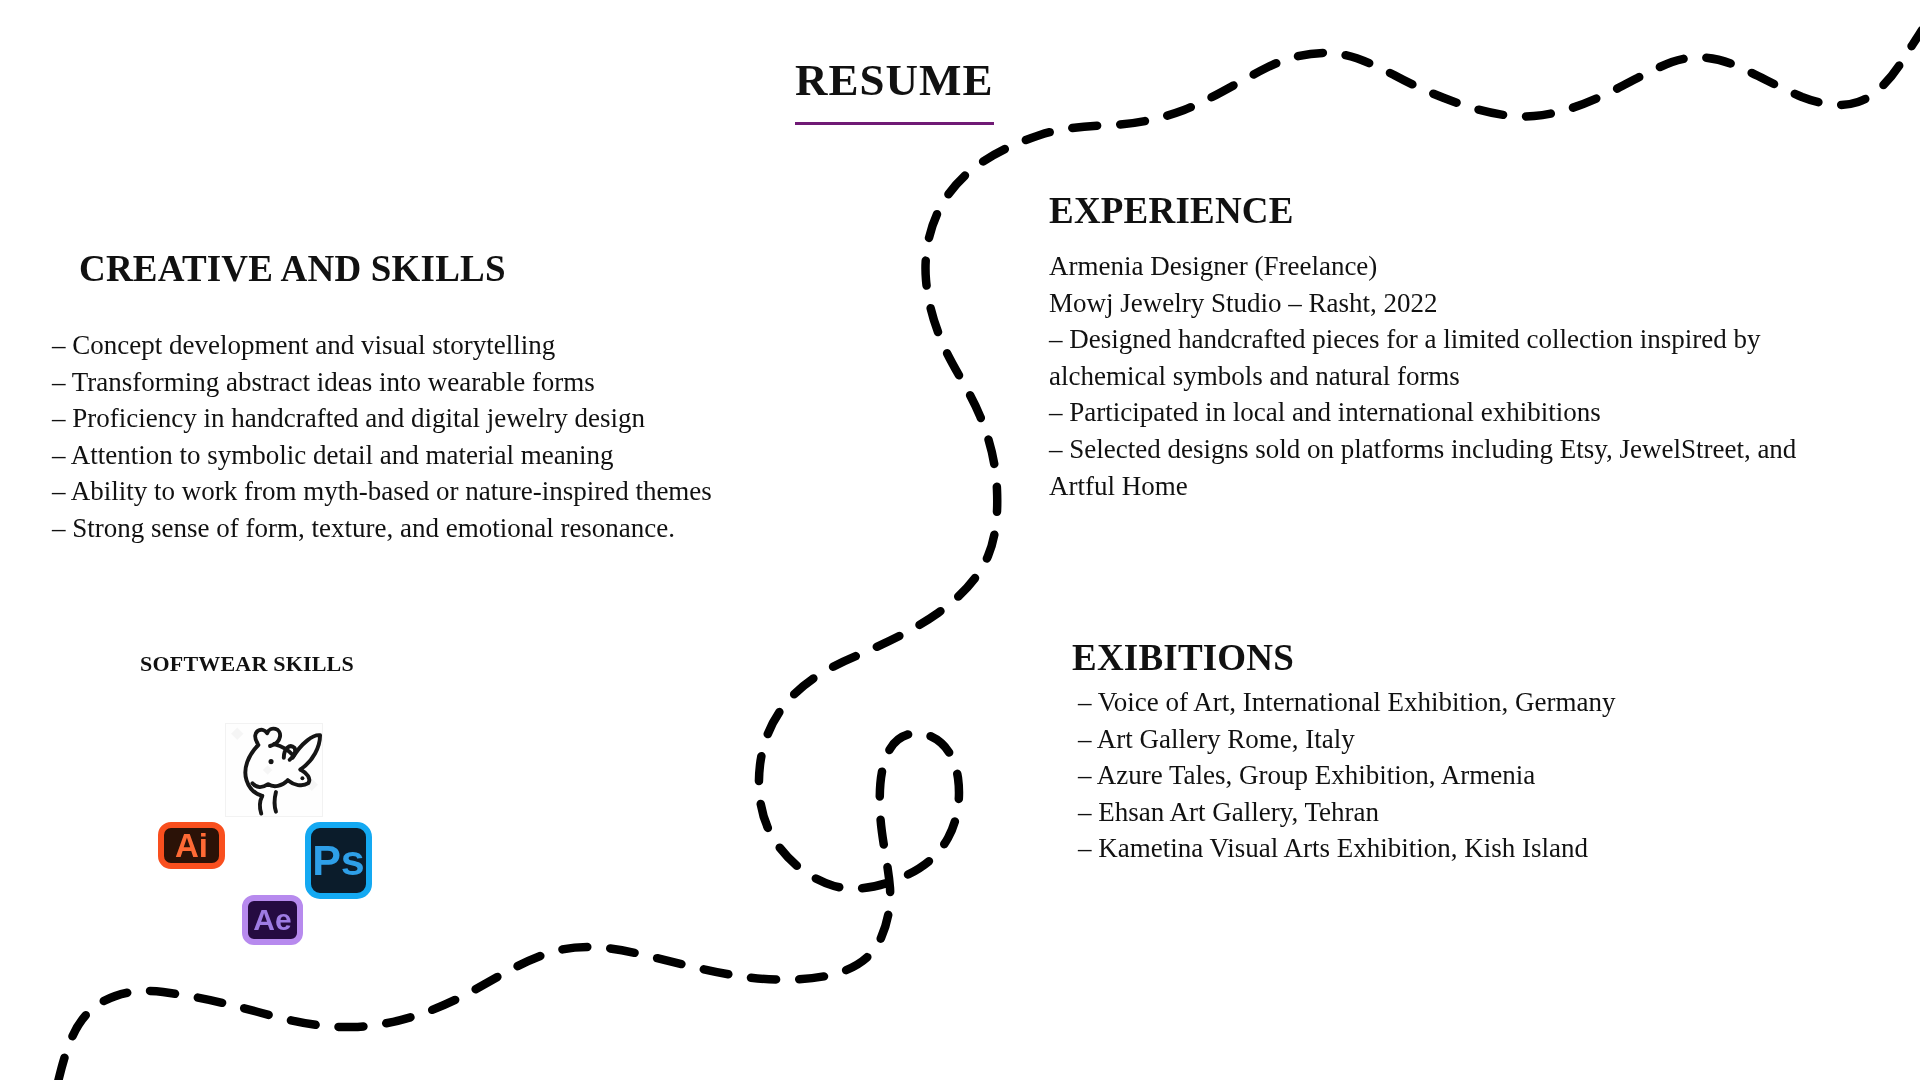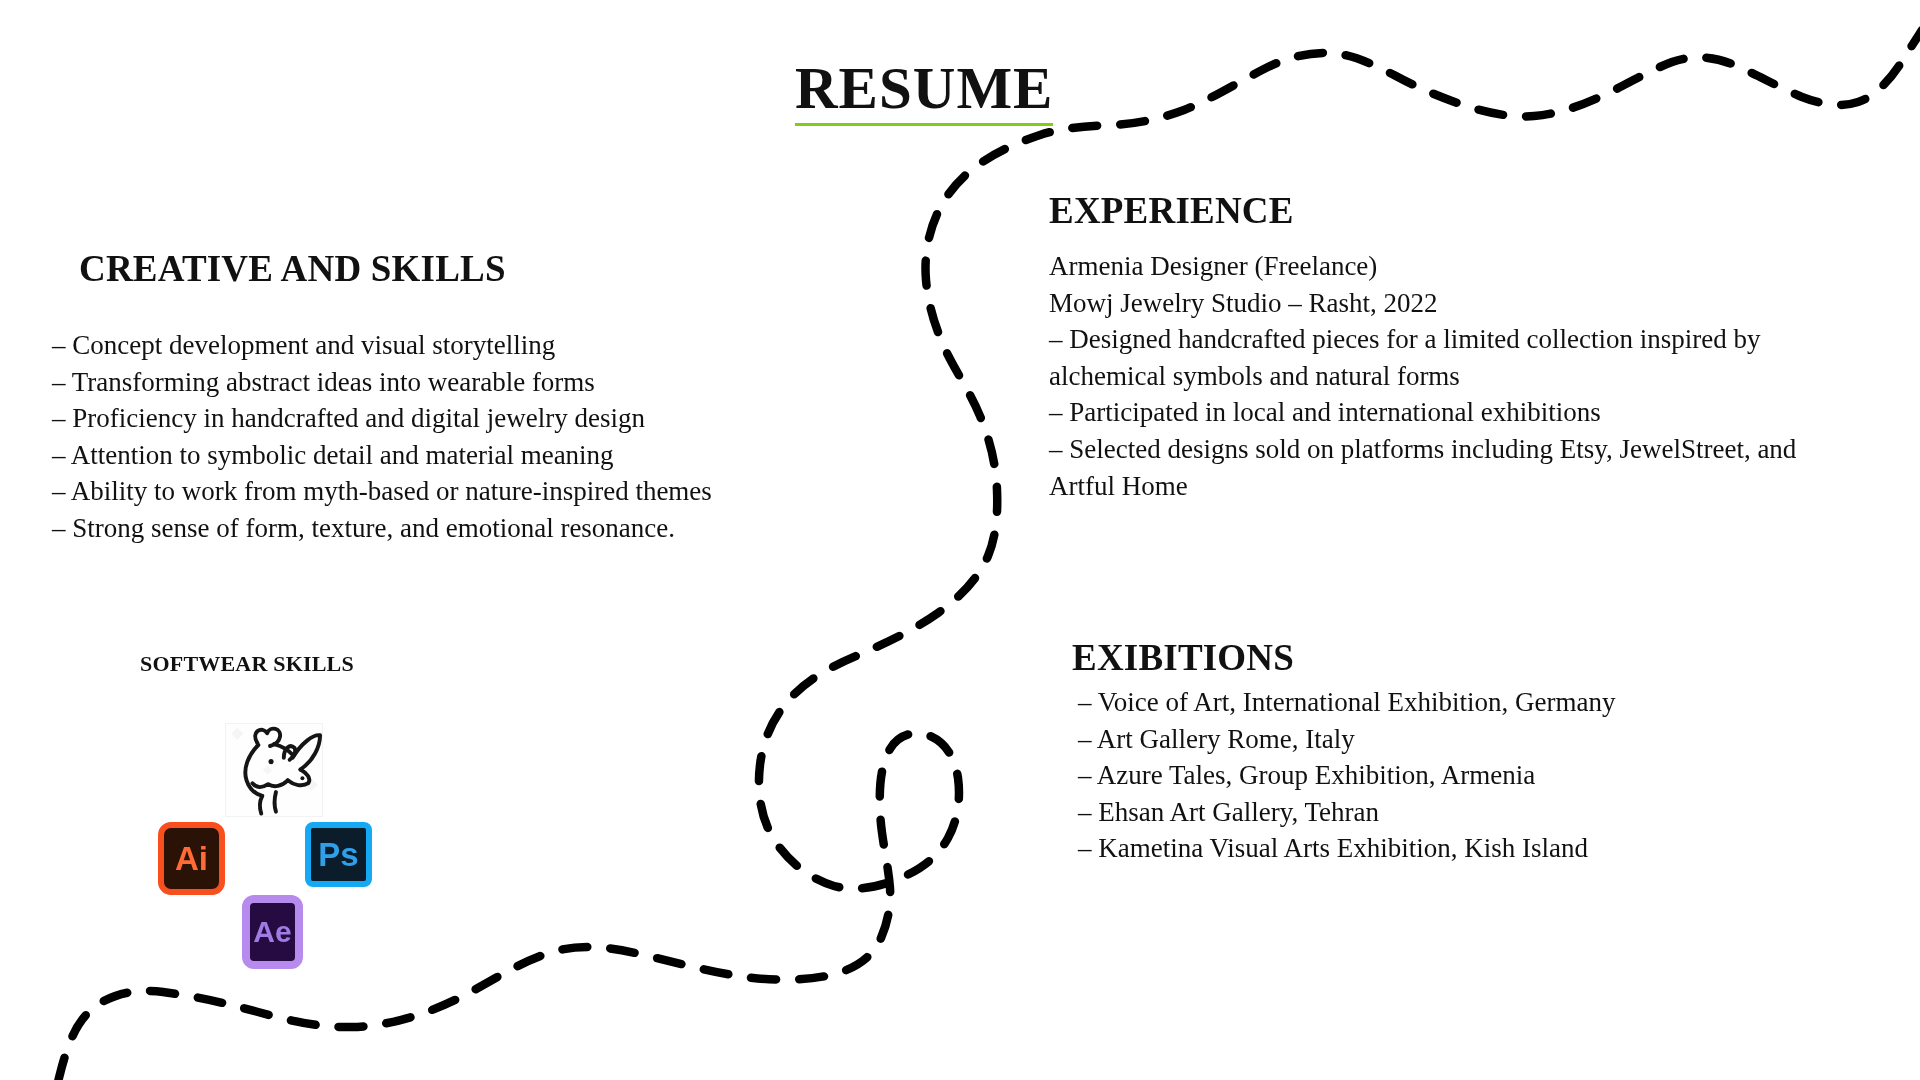--- a/index.html
+++ b/index.html
@@ -3,38 +3,38 @@
 <meta charset="utf-8">
 <style>
   html,body{margin:0;padding:0;}
   body{
     width:1920px;height:1080px;position:relative;overflow:hidden;
     background:#ffffff;color:#111;
     font-family:"Liberation Serif", serif;
   }
   .abs{position:absolute;}
   .title{
-    font-size:59px;font-weight:700;letter-spacing:1px;
-    border-bottom:3px solid #84cc16;padding-bottom:0;display:inline-block;
+    font-size:45px;font-weight:700;letter-spacing:1px;
+    border-bottom:3px solid #701a75;padding-bottom:16px;display:inline-block;
   }
   .section-heading{
     font-size:37px;font-weight:700;letter-spacing:.2px;white-space:nowrap;
   }
   .body-line{
     font-size:27px;line-height:36.6px;white-space:nowrap;
   }
   .list{display:block;}
   .squiggle{left:0;top:0;pointer-events:none;}
   .app-icon{
     box-sizing:border-box;display:flex;align-items:center;justify-content:center;
     font-family:"Liberation Sans", sans-serif;font-weight:700;
   }
-  .icon-ai{width:67px;height:73px;border:6px solid #F94F1E;border-radius:13px;background:#2B1207;color:#FF6A35;font-size:33px;}
-  .icon-ps{width:67px;height:65px;border:6px solid #14A9F2;border-radius:8px;background:#0B1C2B;color:#2E9FE8;font-size:33px;}
-  .icon-ae{width:61px;height:74px;border:8px solid #14b8a6;border-radius:12px;background:#250B41;color:#9E7CE3;font-size:30px;}
+  .icon-ai{width:67px;height:47px;border:6px solid #F94F1E;border-radius:13px;background:#2B1207;color:#FF6A35;font-size:33px;}
+  .icon-ps{width:67px;height:77px;border:6px solid #14A9F2;border-radius:15px;background:#0B1C2B;color:#2E9FE8;font-size:43px;}
+  .icon-ae{width:61px;height:50px;border:6px solid #14b8a6;border-radius:12px;background:#250B41;color:#9E7CE3;font-size:30px;}
   .rhino-card{
     width:98px;height:94px;background:#fefefe;
     box-shadow:0 0 0 1px #f2f2f2 inset;
   }
 </style>
 </head>
 <body>
 
 <svg class="abs squiggle" width="1920" height="1080" viewBox="0 0 1920 1080">
   <path fill="none" stroke="#000000" stroke-width="8.5" stroke-linecap="round" stroke-dasharray="25 23" d="M 58,1082

